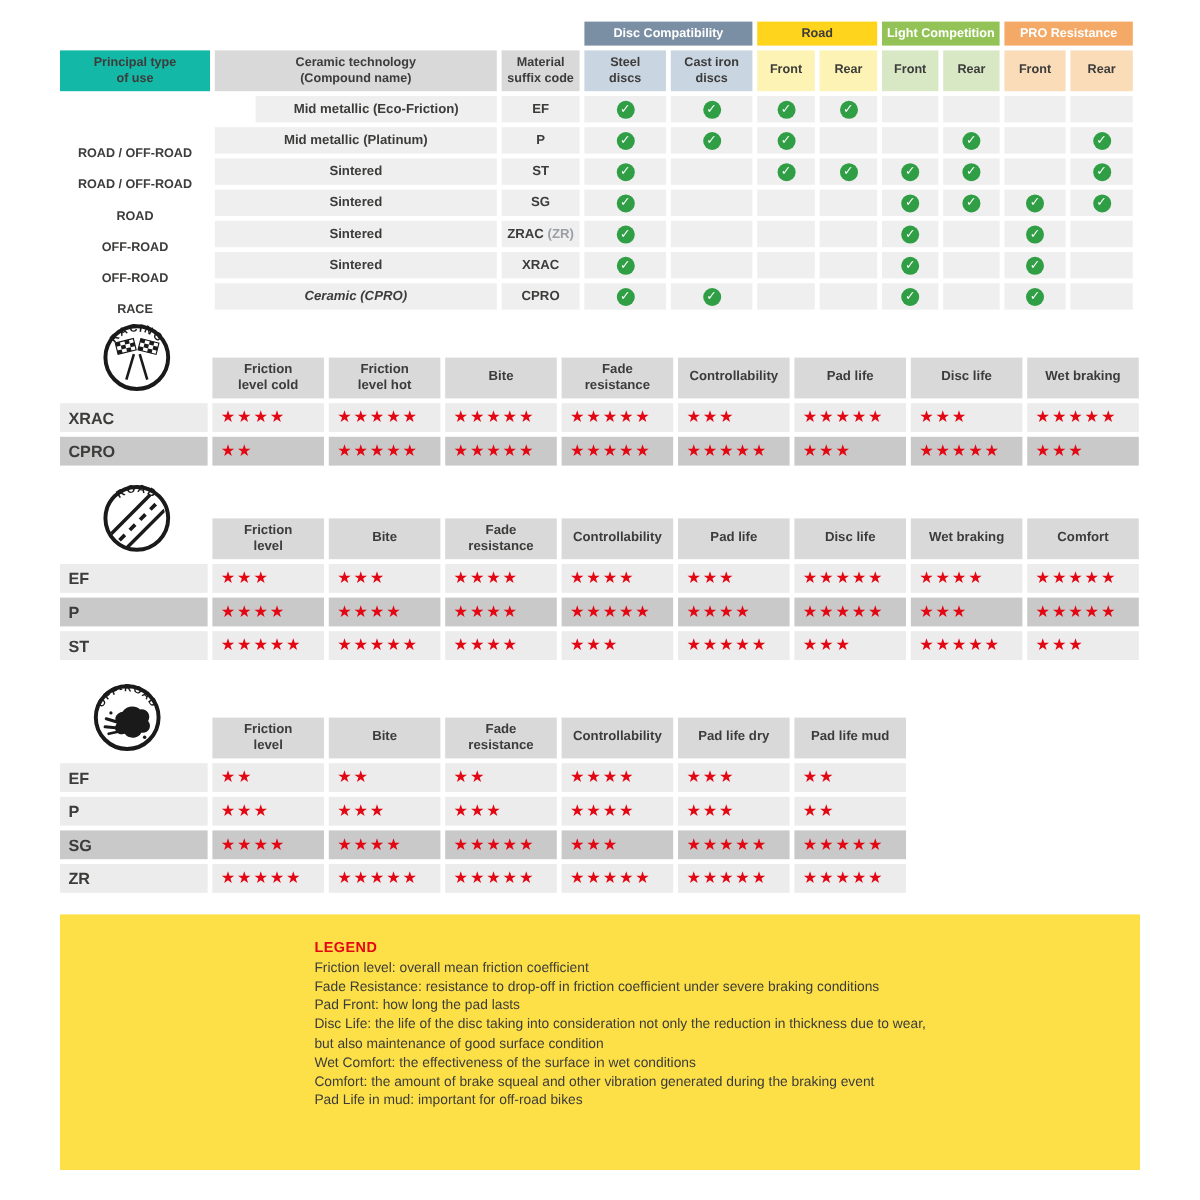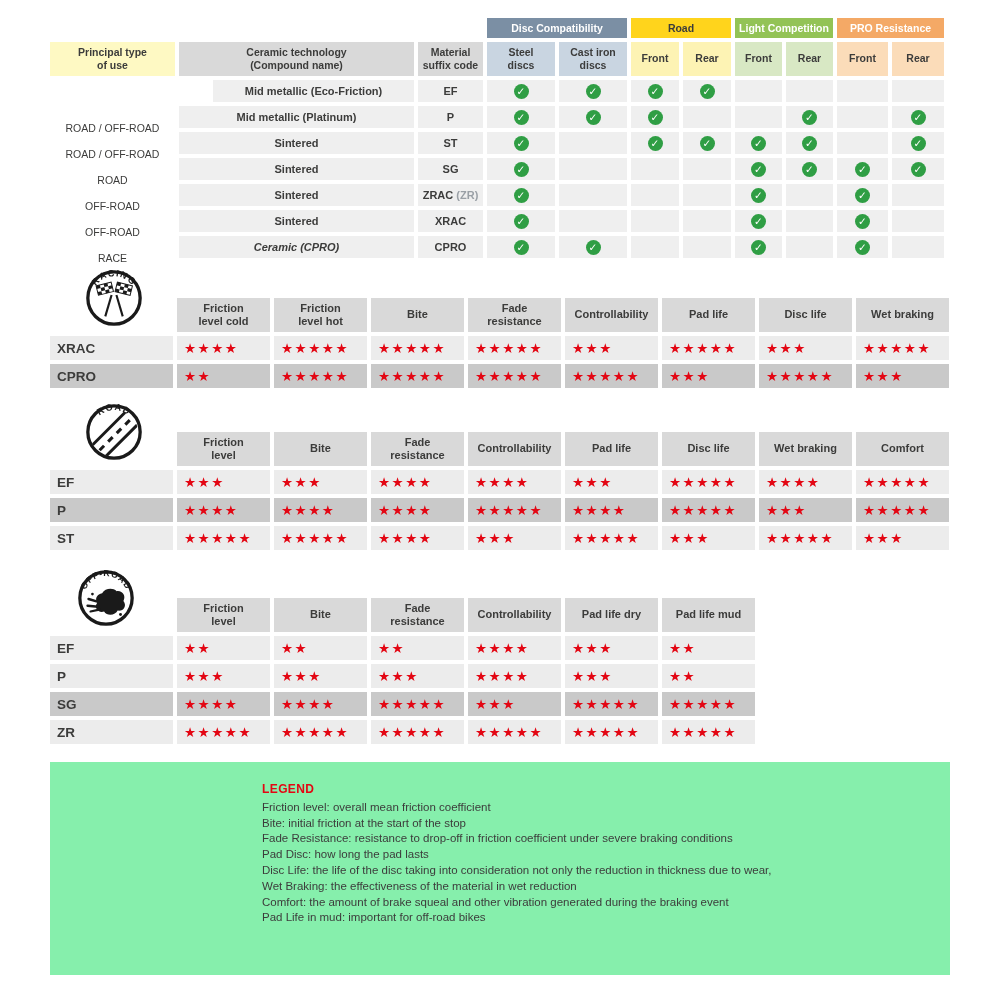--- a/index.html
+++ b/index.html
@@ -6,21 +6,21 @@
   html,body{width:1000px;height:1000px;}
   body{background:#ffffff;font-family:"Liberation Sans","DejaVu Sans",sans-serif;color:#3c3c3b;}
   .page{width:1000px;height:1000px;padding:18px 50px 0 50px;overflow:hidden;}
 
   
   .compat-grid{display:grid;grid-template-columns:125px 235px 65px 68px 68px 48px 48px 47px 47px 51px 52px;grid-template-rows:20px 34px repeat(7,22px);gap:4px;}
   .cell{display:flex;align-items:center;justify-content:center;text-align:center;}
   .group-cell{font-size:10.5px;font-weight:700;}
   .head-cell{font-size:10.5px;font-weight:700;white-space:pre-line;line-height:1.25;}
   .data-cell{background:#efefef;}
-  .use-cell{font-size:10.5px;font-weight:400;margin-top:48px;}
+  .use-cell{font-size:10.5px;font-weight:700;margin-top:48px;}
   .compound-cell{font-size:11px;font-weight:700;}
   .code-cell{font-size:11px;font-weight:700;}
   .code-note{color:#9aa0a6;font-weight:700;}
   .check{width:15px;height:15px;border-radius:50%;background:#2f9e44;color:#ffffff;font-size:10.5px;font-weight:700;display:flex;align-items:center;justify-content:center;line-height:1;}
 
   
   .rating-section{position:relative;}
   .sec-racing{margin-top:40px;}
   .sec-road{margin-top:44px;}
   .sec-offroad{margin-top:48px;}
@@ -30,36 +30,36 @@
   .rating-table{display:grid;gap:4px;}
   .rcell{display:flex;align-items:center;}
   .rhead{background:#d9d9d9;font-size:11px;font-weight:700;justify-content:center;text-align:center;white-space:pre-line;line-height:1.2;}
   .rlabel{font-size:13.5px;font-weight:700;padding-left:7px;}
   .rstars{padding-left:7px;}
   .light{background:#ececec;}
   .dark{background:#c9c9c9;}
   .stars{color:#e30613;font-size:13.5px;letter-spacing:1.5px;white-space:nowrap;}
 
   
-  .legend-box{margin-top:18px;background:#86efac;padding:20px 40px 22px 212px;min-height:213px;}
+  .legend-box{margin-top:18px;background:#fde047;padding:20px 40px 22px 212px;min-height:213px;}
   .legend-title{color:#e30613;font-size:12px;font-weight:700;letter-spacing:.4px;line-height:15.8px;margin-bottom:2px;}
   .legend-line{font-size:11.5px;line-height:15.8px;}
   .legend-term{font-weight:400;}
 </style>
 </head>
 <body>
 
 <div class="page">
 
   <div class="compat-grid" id="compat-grid">
       <div class="cell group-cell" style="background: rgb(123, 143, 164); color: rgb(255, 255, 255); grid-area: 1 / 4 / auto / span 2;">Disc Compatibility</div>
       <div class="cell group-cell" style="background: rgb(255, 212, 28); color: rgb(60, 60, 59); grid-area: 1 / 6 / auto / span 2;">Road</div>
       <div class="cell group-cell" style="background: rgb(147, 195, 86); color: rgb(255, 255, 255); grid-area: 1 / 8 / auto / span 2;">Light Competition</div>
       <div class="cell group-cell" style="background: rgb(244, 169, 102); color: rgb(255, 255, 255); grid-area: 1 / 10 / auto / span 2;">PRO Resistance</div>
-      <div class="cell head-cell" style="background: #fef9c3; grid-area: 2 / 1;">Principal type
+      <div class="cell head-cell" style="background: #14b8a6; grid-area: 2 / 1;">Principal type
 of use</div>
       <div class="cell head-cell" style="background: rgb(217, 217, 217); grid-area: 2 / 2;">Ceramic technology
 (Compound name)</div>
       <div class="cell head-cell" style="background: rgb(217, 217, 217); grid-area: 2 / 3;">Material
 suffix code</div>
       <div class="cell head-cell" style="background: rgb(201, 213, 225); grid-area: 2 / 4;">Steel
 discs</div>
       <div class="cell head-cell" style="background: rgb(201, 213, 225); grid-area: 2 / 5;">Cast iron
 discs</div>
       <div class="cell head-cell" style="background: rgb(253, 243, 180); grid-area: 2 / 6;">Front</div>
@@ -525,23 +525,23 @@
         <div class="rcell rstars light">
           <span class="stars">★★★★★</span>
         </div>
       </div>
   </section>
 
   <section class="legend-box">
     <div class="legend-title">LEGEND</div>
     <div id="legend-lines">
         <div class="legend-line"><b class="legend-term">Friction level:</b> <span>overall mean friction coefficient</span></div>
-        <div class="legend-line"><b class="legend-term">Bite:</b> <span>initial friction at the start of the stop</span></div>
         <div class="legend-line"><b class="legend-term">Fade Resistance:</b> <span>resistance to drop-off in friction coefficient under severe braking conditions</span></div>
-        <div class="legend-line"><b class="legend-term">Pad Disc:</b> <span>how long the pad lasts</span></div>
+        <div class="legend-line"><b class="legend-term">Pad Front:</b> <span>how long the pad lasts</span></div>
         <div class="legend-line"><b class="legend-term">Disc Life:</b> <span>the life of the disc taking into consideration not only the reduction in thickness due to wear,</span></div>
-        <div class="legend-line"><b class="legend-term">Wet Braking:</b> <span>the effectiveness of the material in wet reduction</span></div>
+        <div class="legend-line"><span>but also maintenance of good surface condition</span></div>
+        <div class="legend-line"><b class="legend-term">Wet Comfort:</b> <span>the effectiveness of the surface in wet conditions</span></div>
         <div class="legend-line"><b class="legend-term">Comfort:</b> <span>the amount of brake squeal and other vibration generated during the braking event</span></div>
         <div class="legend-line"><b class="legend-term">Pad Life in mud:</b> <span>important for off-road bikes</span></div>
       </div>
   </section>
 
 </div>
 
 </body></html>

